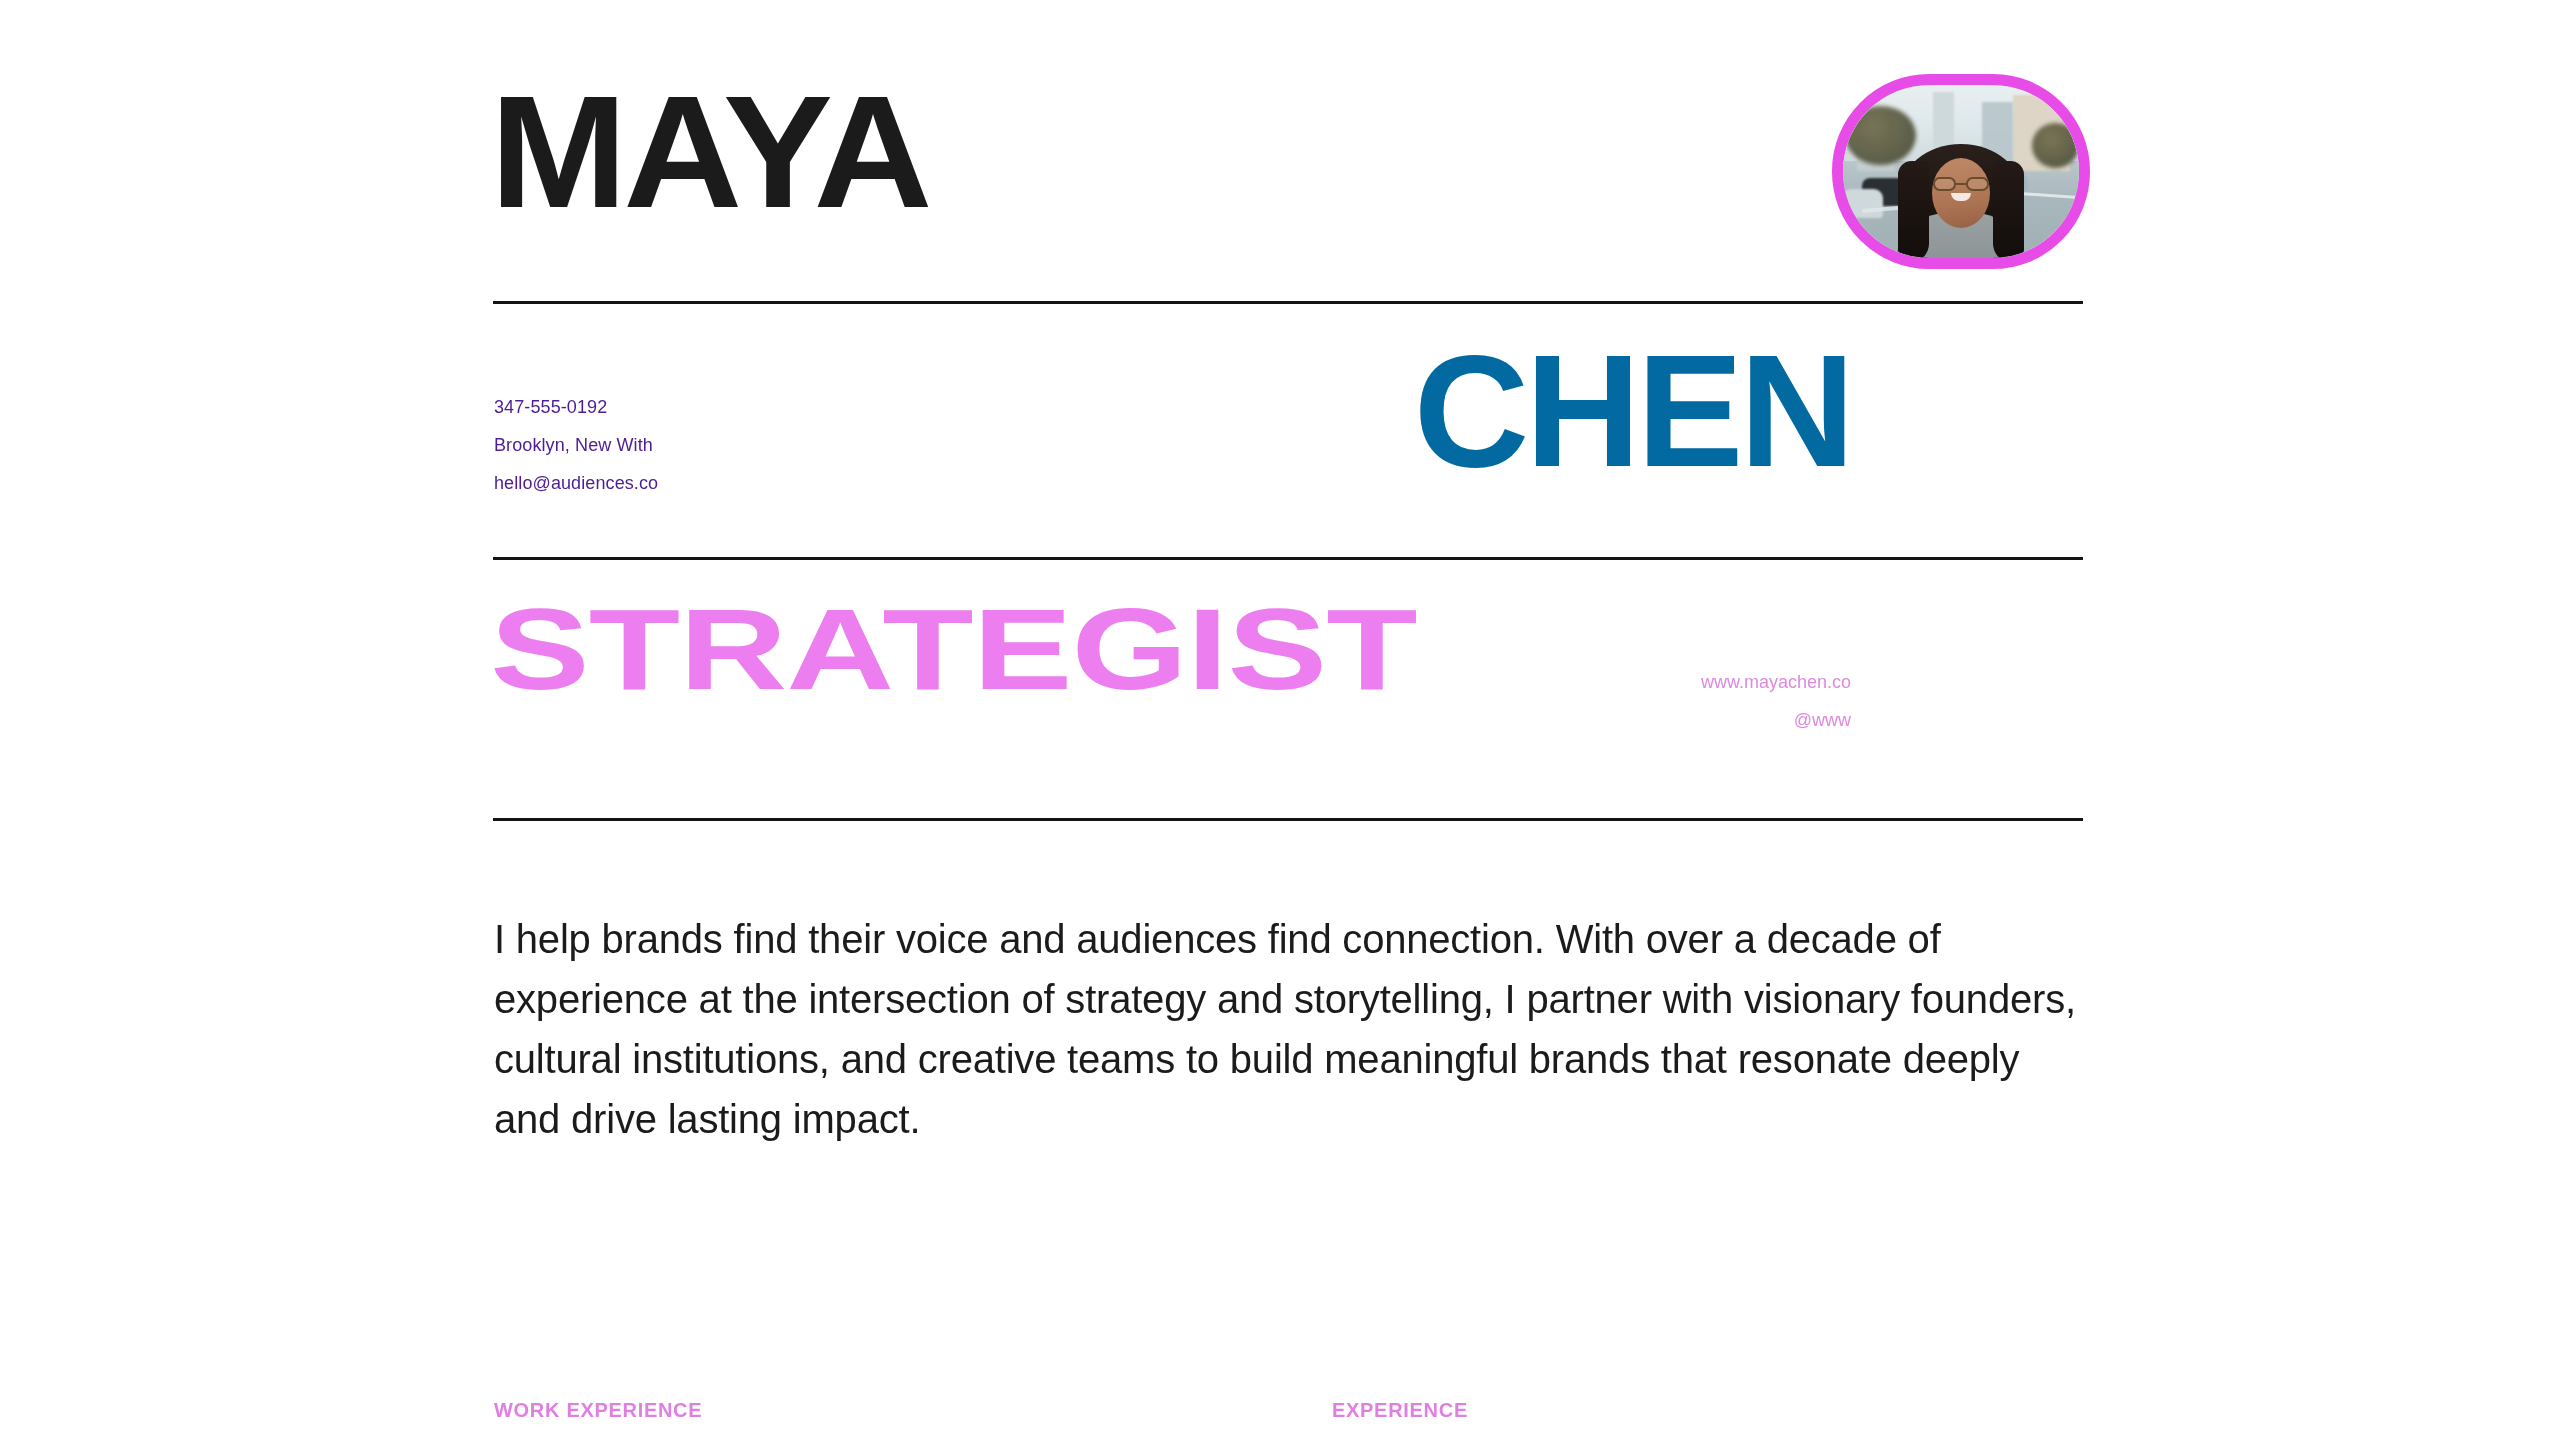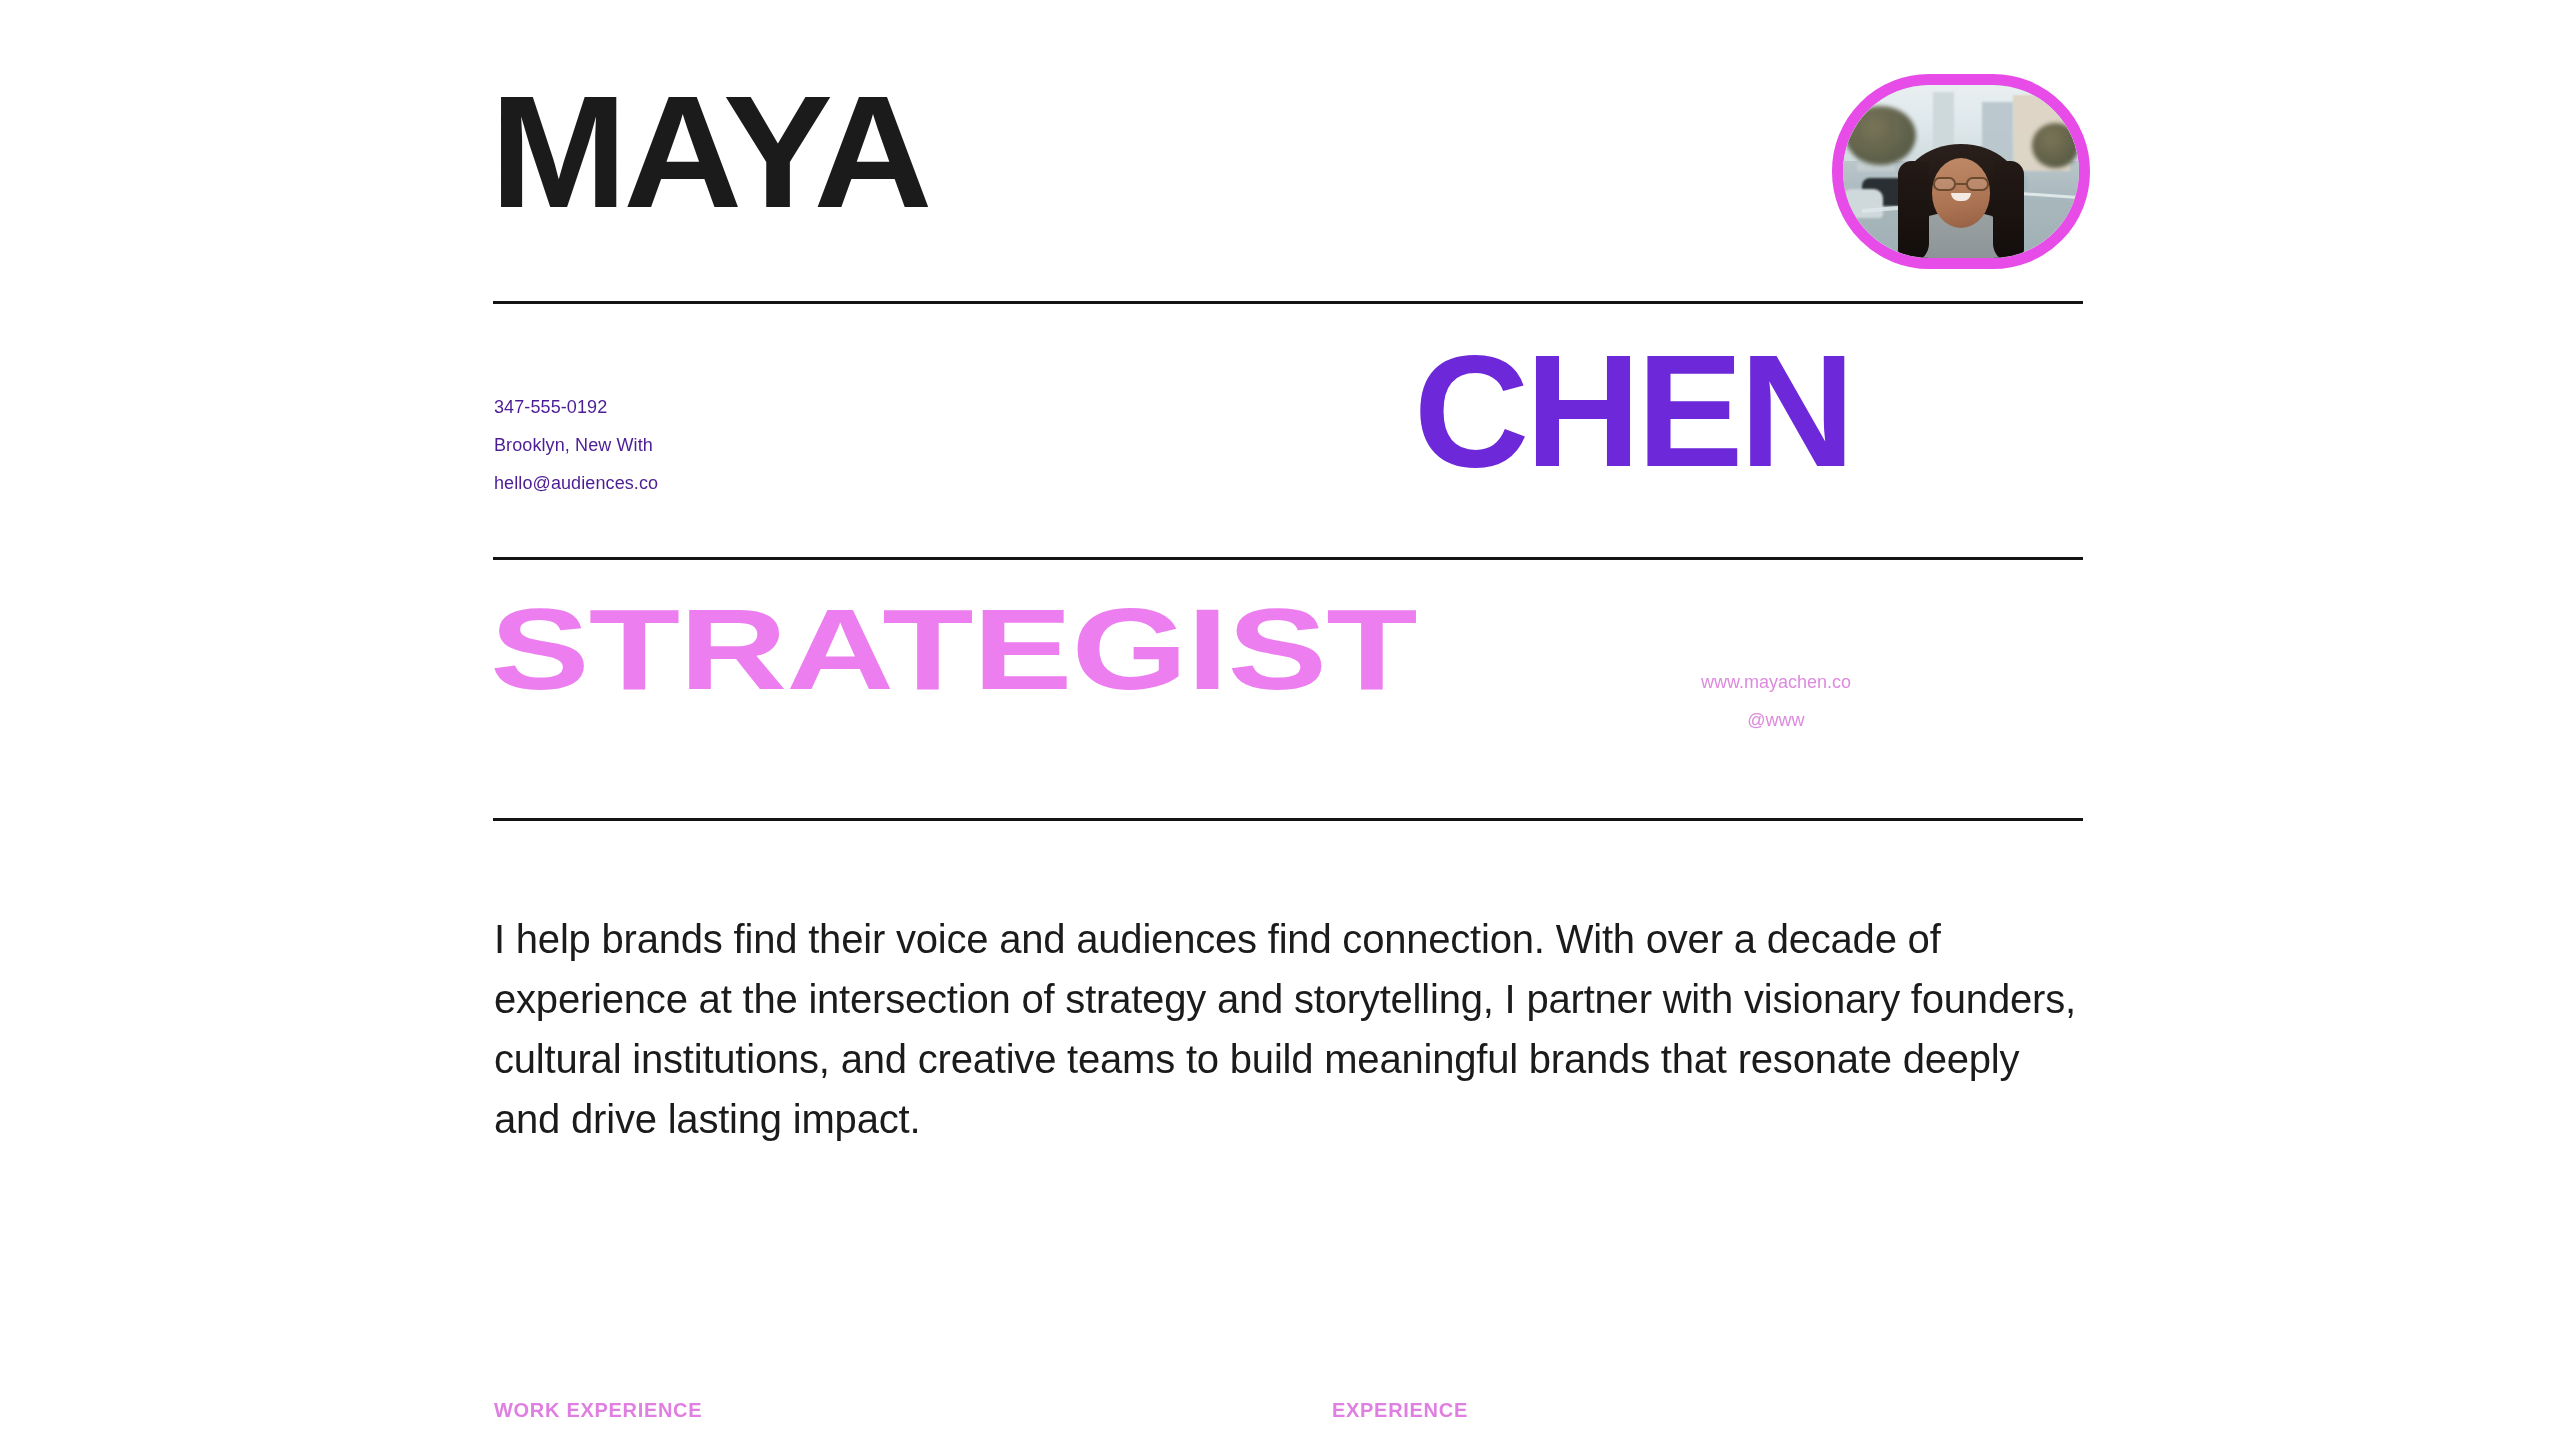--- a/index.html
+++ b/index.html
@@ -50,21 +50,21 @@
 
   
   #last-name {
     position: absolute;
     right: 493px;
     top: 342px;
     font-size: 160px;
     line-height: 0.86;
     font-weight: 800;
     letter-spacing: -4px;
-    color: #6d28d9;
+    color: #0369a1;
     white-space: nowrap;
     text-align: right;
   }
 
   
   #avatar {
     position: absolute;
     left: 1832px;
     top: 74px;
     width: 258px;
@@ -187,21 +187,21 @@
     white-space: nowrap;
     transform: scaleX(1.30);
     transform-origin: left top;
   }
 
   
   #weblinks {
     position: absolute;
     right: 493px;
     top: 663px;
-    text-align: center;
+    text-align: right;
     font-size: 18px;
     line-height: 38px;
     color: #dd8ade;
     font-weight: 400;
   }
   #weblinks div { white-space: nowrap; }
 
   
   #summary {
     position: absolute;

